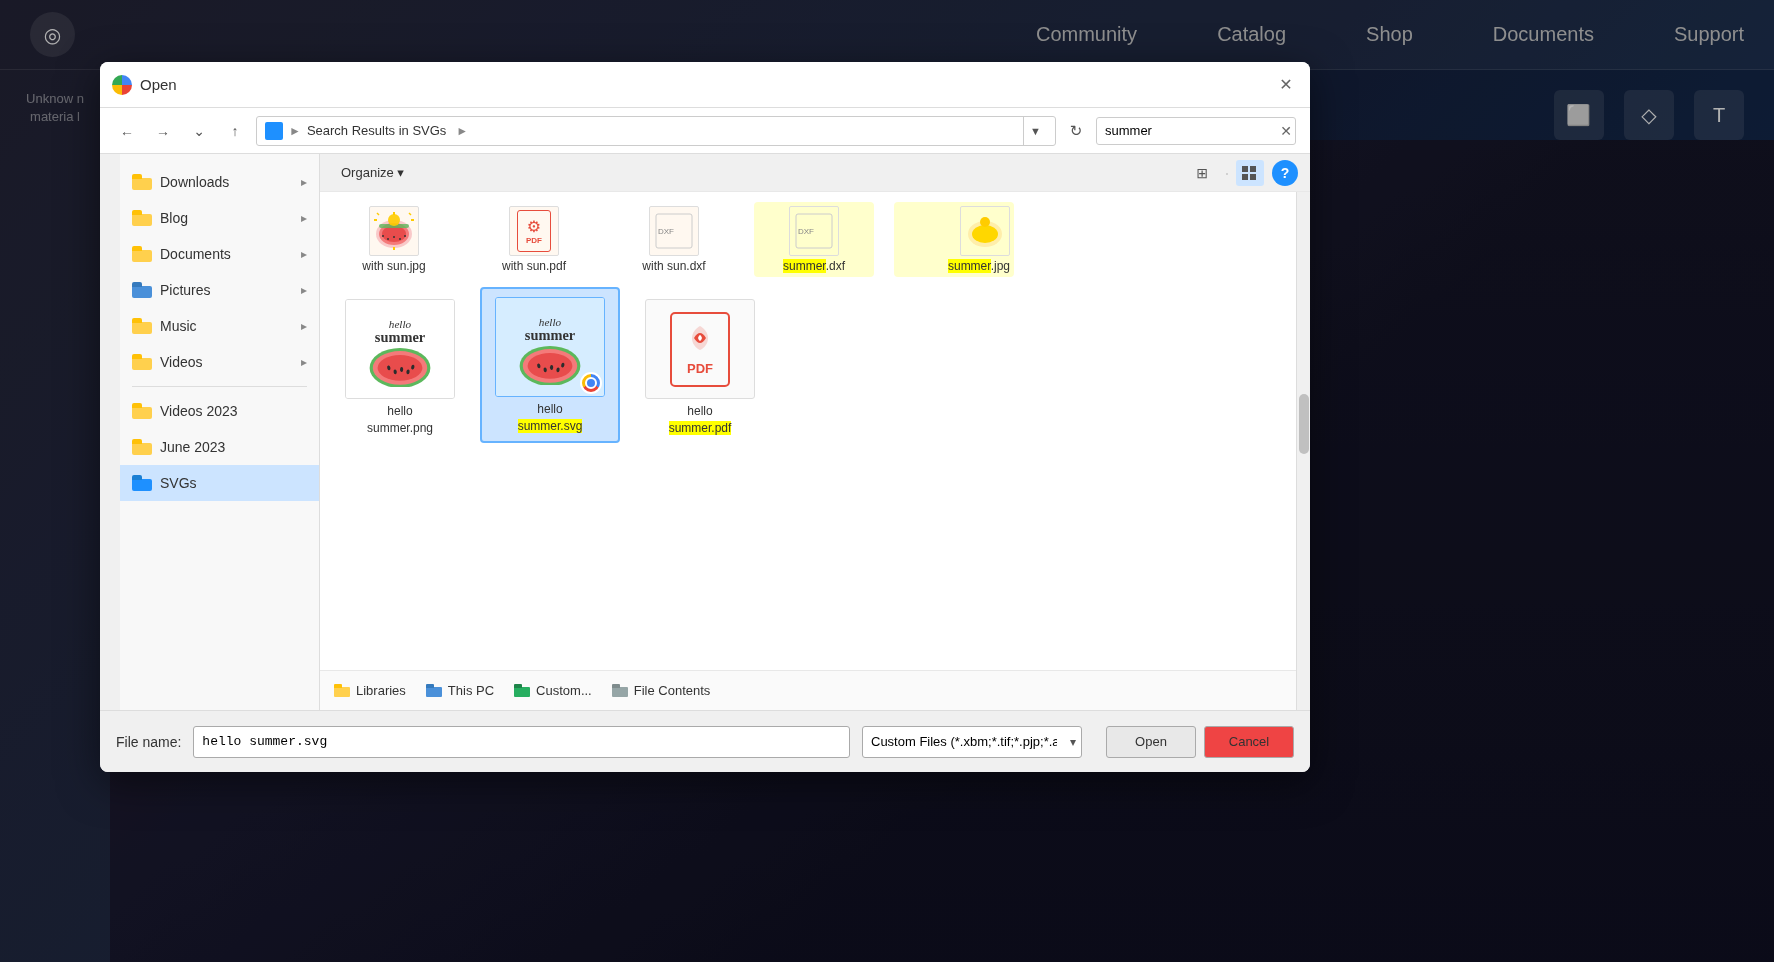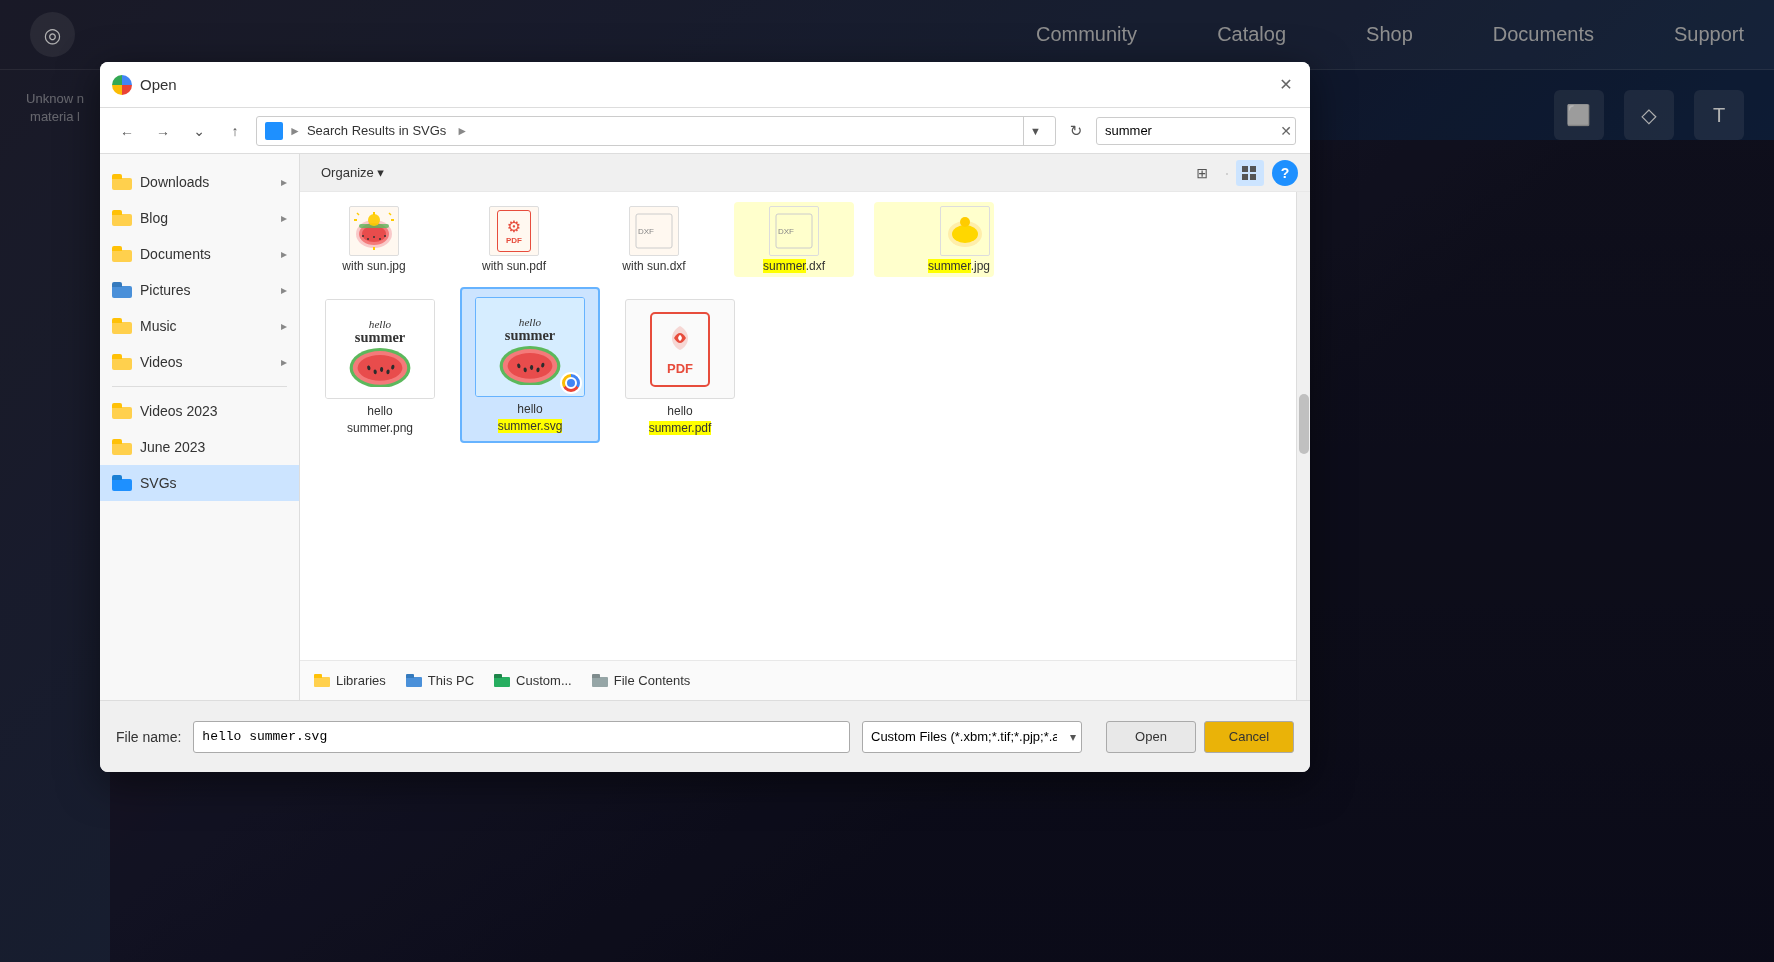--- a/index.html
+++ b/index.html
@@ -246,20 +246,21 @@
       font-size: 14px;
       background: transparent;
       border: none;
     }
 
     
     .dialog-body {
       display: flex;
       flex: 1;
       overflow: hidden;
+      margin-left: 20px;
     }
 
     
     .dialog-sidebar {
       width: 200px;
       background: #f8f8f8;
       border-right: 1px solid #ddd;
       padding: 10px 0;
       overflow-y: auto;
       flex-shrink: 0;
@@ -550,21 +551,21 @@
     }
     .link-folder-icon.blue::before { background: #4a90d9; }
     .link-folder-icon.blue::after { background: #357abd; }
     .link-folder-icon.green::before { background: #27ae60; }
     .link-folder-icon.green::after { background: #1e8449; }
     .link-folder-icon.gray::before { background: #95a5a6; }
     .link-folder-icon.gray::after { background: #7f8c8d; }
 
     
     .dialog-bottom {
-      height: 72px;
+      height: 62px;
       background: #f0f0f0;
       border-top: 1px solid #ddd;
       display: flex;
       align-items: center;
       padding: 0 16px;
       gap: 12px;
       flex-shrink: 0;
     }
     .filename-label {
       font-size: 14px;
@@ -619,21 +620,21 @@
       border: 1px solid #aaa;
       border-radius: 3px;
       cursor: pointer;
       font-size: 13px;
       color: #333;
       padding: 0 16px;
     }
     .btn-cancel {
       height: 32px;
       min-width: 90px;
-      background: #eab308;
+      background: #ef4444;
       border: 1px solid #aaa;
       border-radius: 3px;
       cursor: pointer;
       font-size: 13px;
       color: #333;
       padding: 0 16px;
     }
 
     
     .file-top-row {

